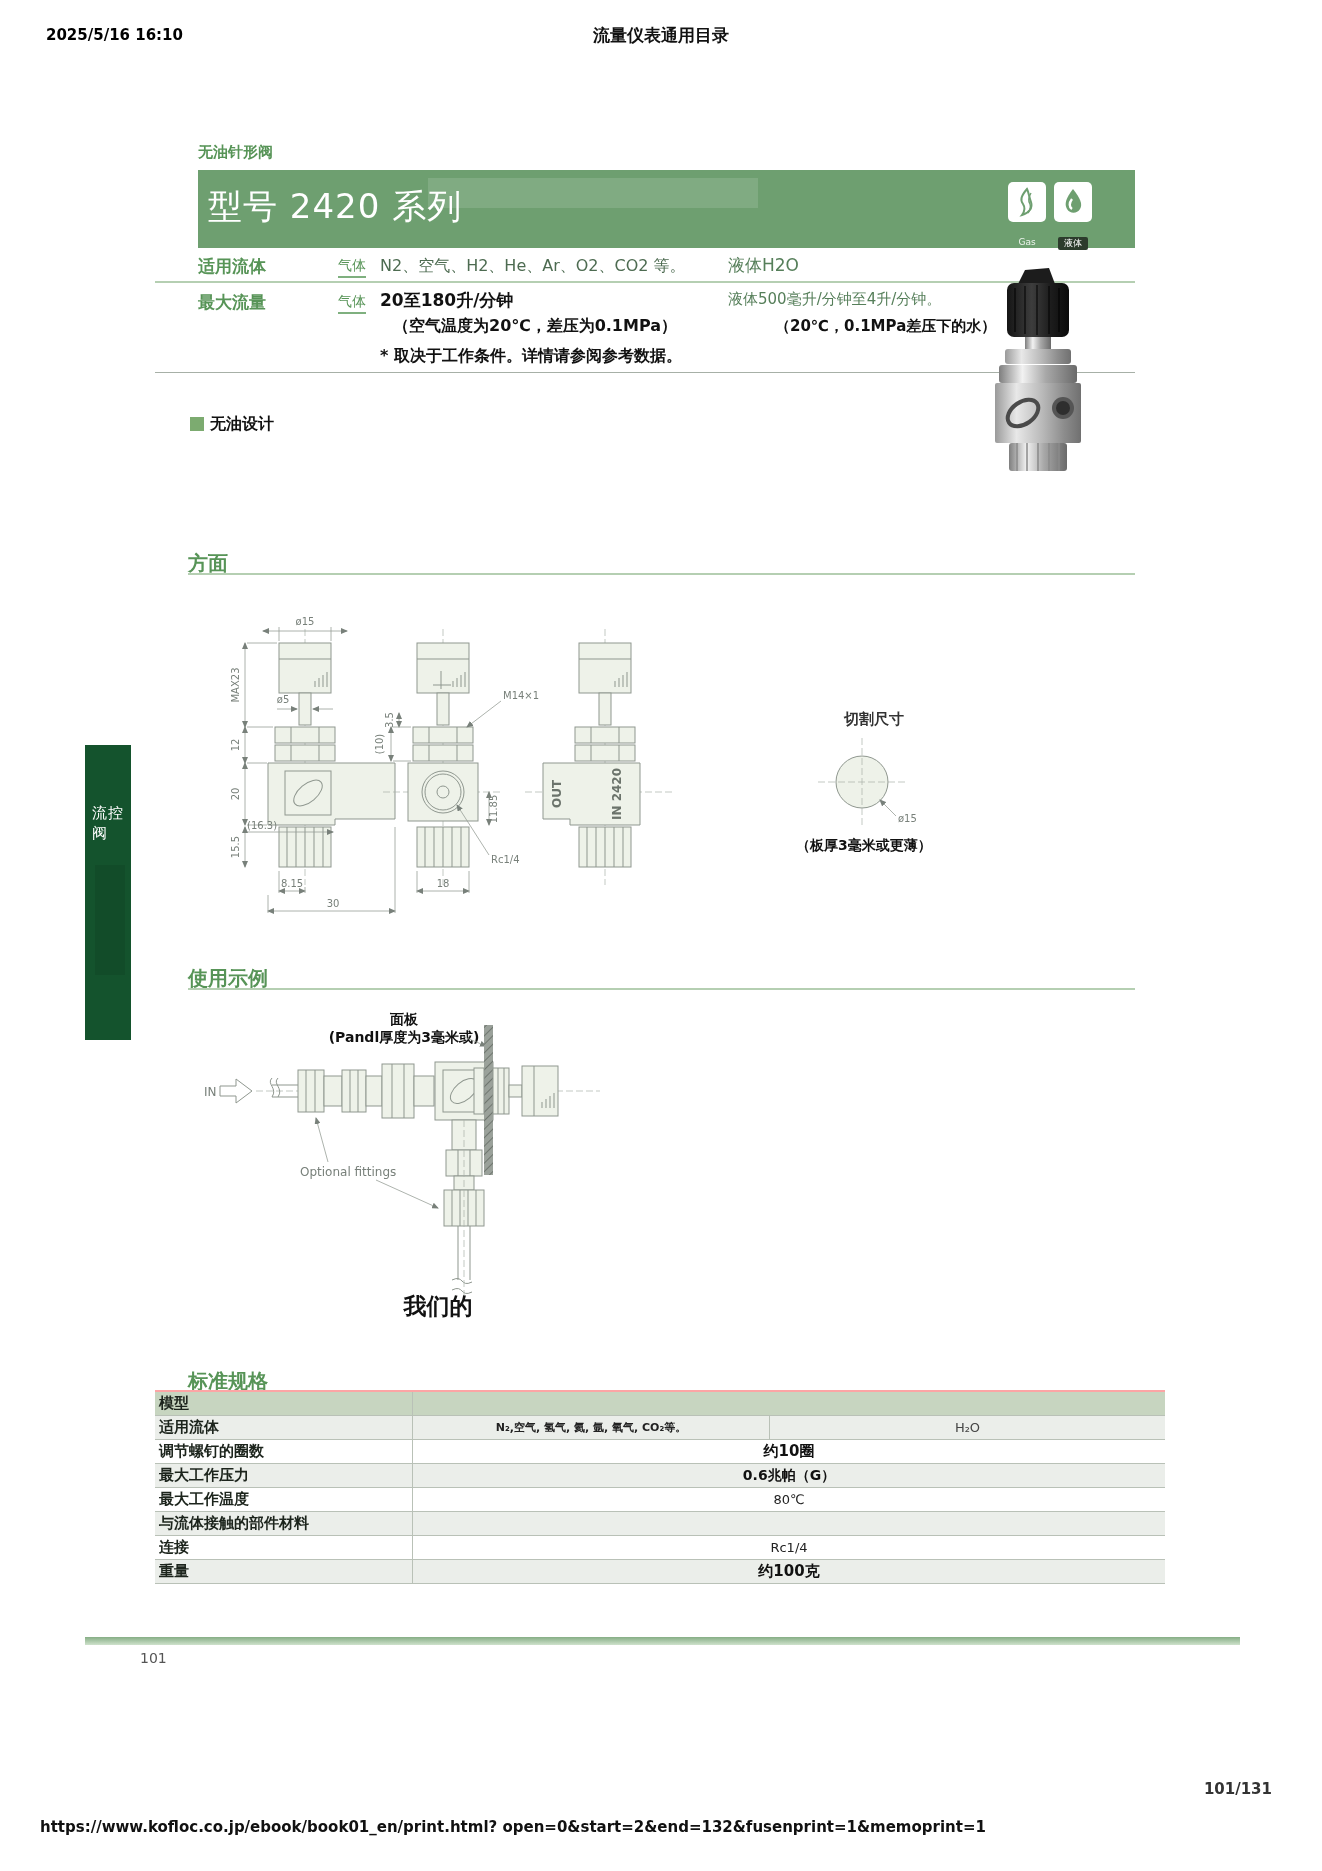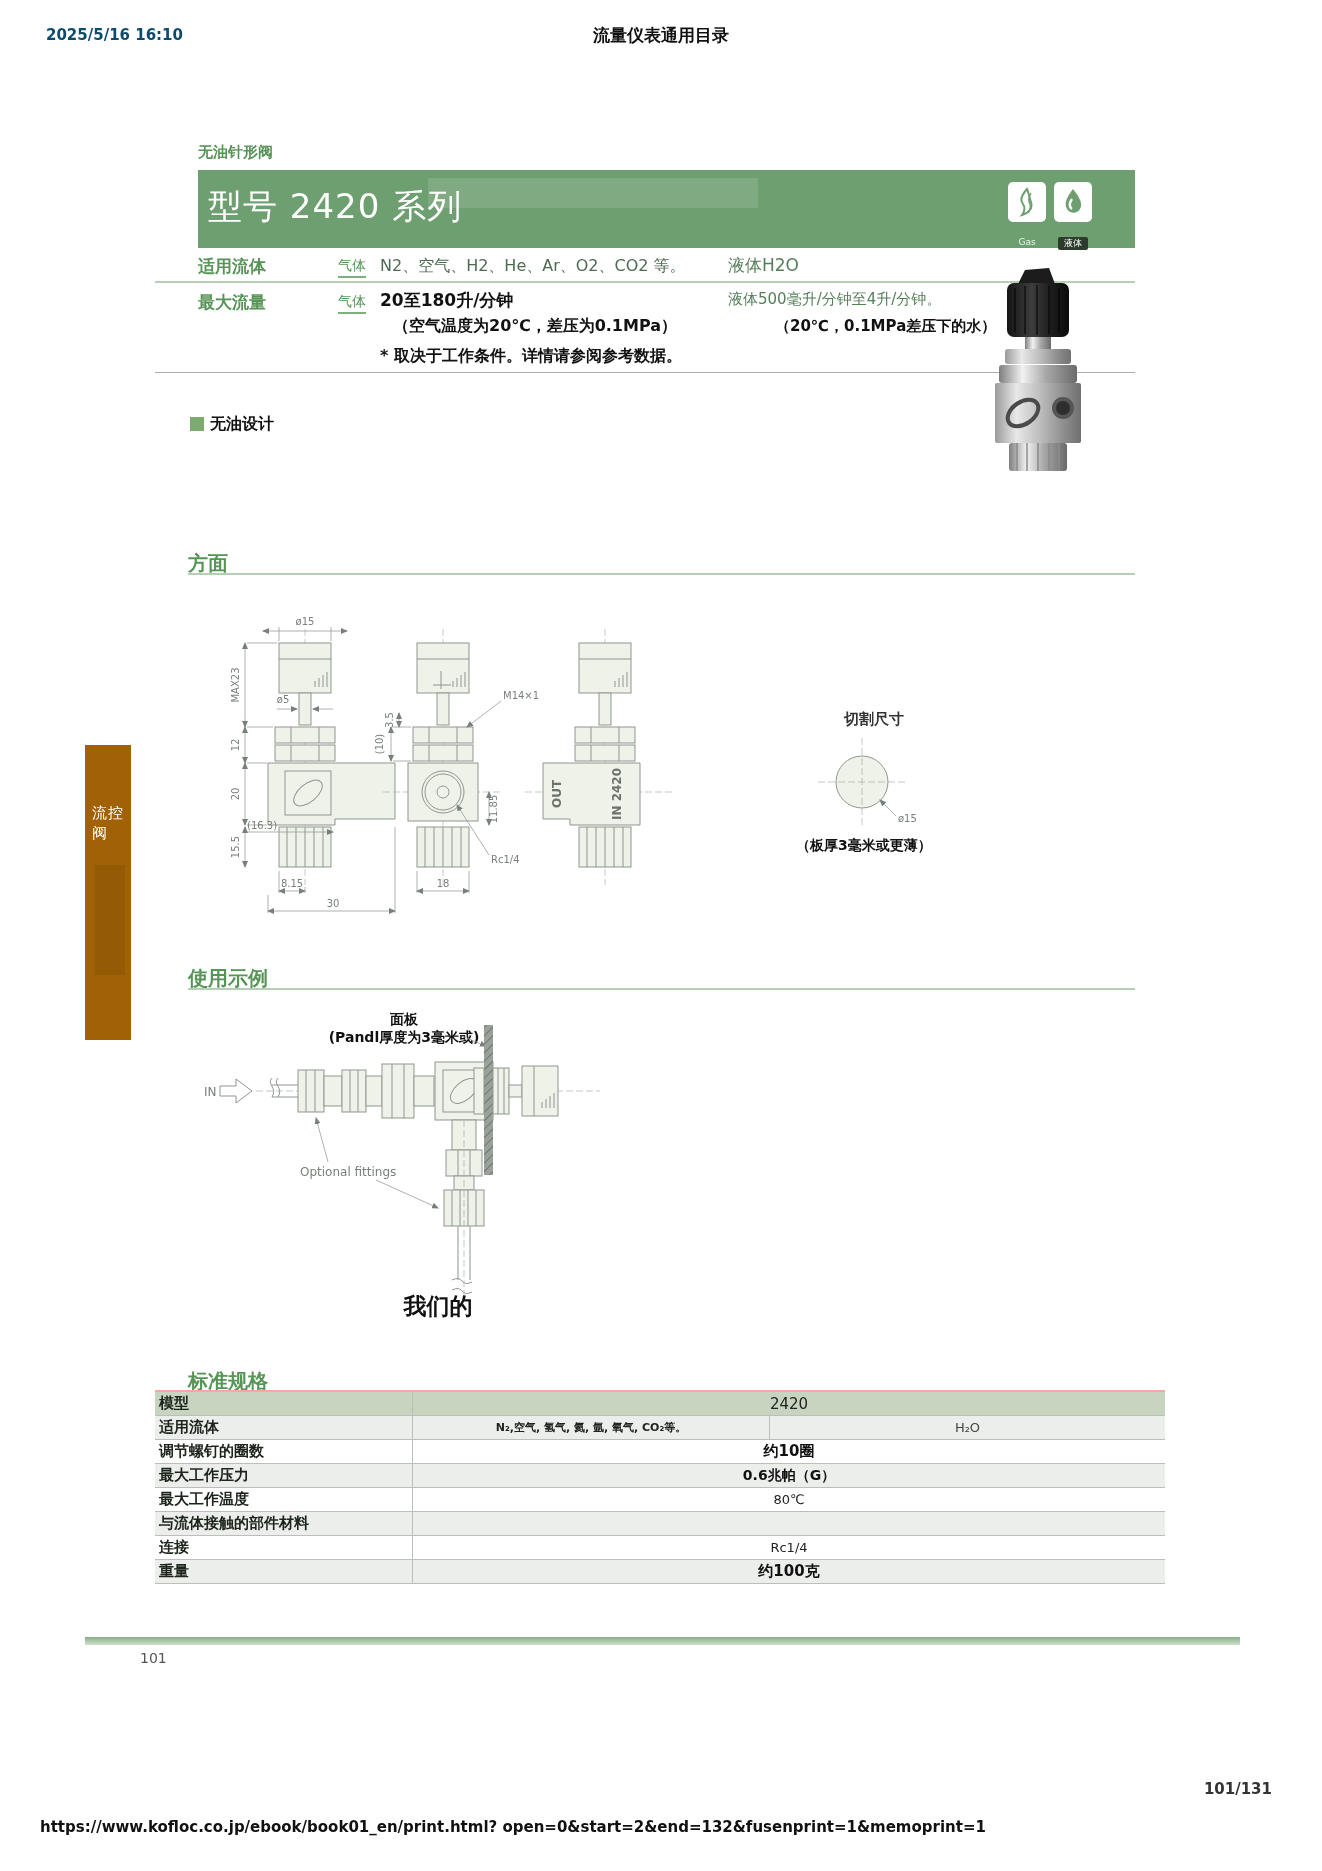--- a/index.html
+++ b/index.html
@@ -1,20 +1,20 @@
 <!DOCTYPE html>
 <html><head>
 <meta charset="utf-8">
 <style>
   html,body{margin:0;padding:0;background:#888;}
   .page{position:relative;width:1322px;height:1871px;background:#ffffff;margin:0 auto;
         font-family:"DejaVu Sans","Liberation Sans",sans-serif;overflow:hidden;}
   .abs{position:absolute;}
   
-  .hdr-date{left:46px;top:26px;font-size:15px;font-weight:bold;color:#0c4a6e;}
+  .hdr-date{left:46px;top:26px;font-size:15px;font-weight:bold;color:#000000;}
   .hdr-title{left:0;right:0;top:24px;text-align:center;font-size:17px;font-weight:bold;color:#111;}
   
   .category{left:198px;top:143px;font-size:15px;color:#579457;font-weight:bold;}
   .banner{left:198px;top:170px;width:937px;height:78px;background:#6e9f70;}
   .banner-title{position:absolute;left:10px;top:14px;font-size:34px;color:#fff;font-weight:500;letter-spacing:1px;}
   .banner-sheen{position:absolute;left:230px;top:8px;width:330px;height:30px;background:rgba(255,255,255,.13);}
   .icon-box{position:absolute;top:12px;width:38px;height:40px;background:#fff;border-radius:5px;display:flex;align-items:center;justify-content:center;}
   .icon-cap{position:absolute;top:55px;font-size:9px;color:#eef5ee;text-align:center;width:38px;}
   .icon-cap.dark{background:#2c3b2c;color:#fff;width:30px;left:4px;border-radius:2px;}
   
@@ -27,21 +27,21 @@
   .flow-note{font-size:16px;color:#111;font-weight:bold;}
   .liquid-flow{font-size:15px;color:#567f5a;}
   .liquid-cond{font-size:15px;color:#111;font-weight:bold;}
   .hairline{height:2px;background:#b5cfb2;}
   .grayline{height:1px;background:#a7b0a7;}
   .feature-sq{width:14px;height:14px;background:#7cab70;}
   .feature-txt{font-size:16px;color:#111;font-weight:bold;}
   
   .sec-head{font-size:20px;color:#579457;font-weight:bold;}
   
-  .side-tab{left:85px;top:745px;width:46px;height:295px;background:#a16207;color:#fff;
+  .side-tab{left:85px;top:745px;width:46px;height:295px;background:#14532d;color:#fff;
             font-size:15px;line-height:1.35;padding:58px 0 16px 7px;box-sizing:border-box;letter-spacing:1px;}
   .side-tab .shade{position:absolute;left:10px;top:120px;width:30px;height:110px;background:rgba(0,0,0,.08);}
   
   .spec-table{left:155px;top:1390px;width:1010px;border-top:2px solid #fca5a5;font-size:15px;}
   .srow{position:relative;display:flex;border-bottom:1px solid #b9c1b7;height:23px;align-items:center;}
   .srow .lab{width:258px;padding-left:4px;box-sizing:border-box;color:#1c241c;font-weight:bold;border-right:1px solid #b9c1b7;height:100%;display:flex;align-items:center;}
   .srow .val{flex:1;text-align:center;color:#222;}
   .srow.green{background:#c7d5c0;}
   .srow.gray{background:#ebeeea;}
   .srow .half{width:357px;text-align:center;border-right:1px solid #b9c1b7;height:100%;display:flex;align-items:center;justify-content:center;font-size:11px;color:#222;font-weight:bold;box-sizing:border-box;}
@@ -330,21 +330,20 @@
     <line class="udim" x1="148" y1="162" x2="136" y2="118" marker-end="url(#ma)"></line>
     <line class="udim" x1="196" y1="180" x2="258" y2="208" marker-end="url(#ma)"></line>
 
     <text x="258" y="314" text-anchor="middle" style="font-size:23px;fill:#111;font-weight:bold;">我们的</text>
   </svg>
 
   <div class="abs sec-head" style="left:188px;top:1368px;">标准规格</div>
   <div class="abs spec-table">
     <div class="srow green">
       <div class="lab">模型</div>
-      <div class="val">2420</div>
     </div>
     <div class="srow gray">
       <div class="lab">适用流体</div>
       <div class="half">N₂,空气, 氢气, 氦, 氩, 氧气, CO₂等。</div>
       <div class="half2">H₂O</div>
     </div>
     <div class="srow">
       <div class="lab">调节螺钉的圈数</div>
       <div class="val" style="font-weight:bold;color:#111;">约10圈</div>
     </div>

